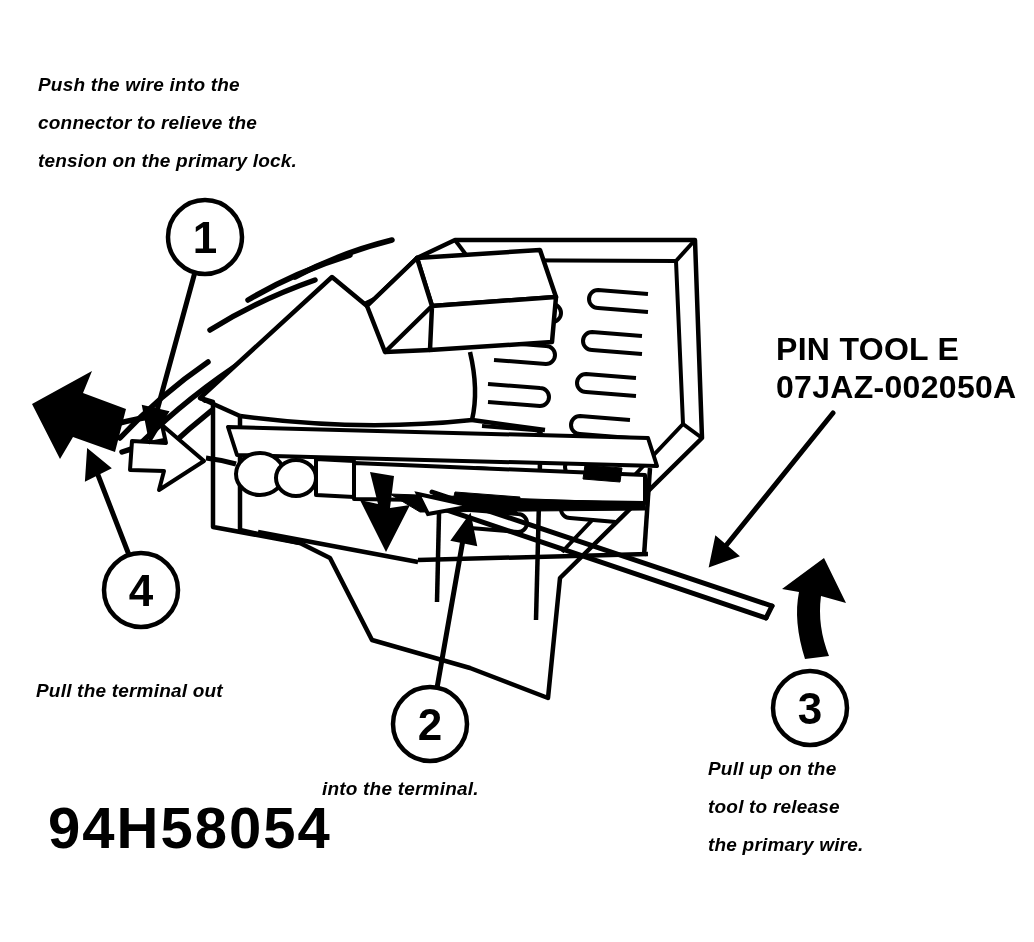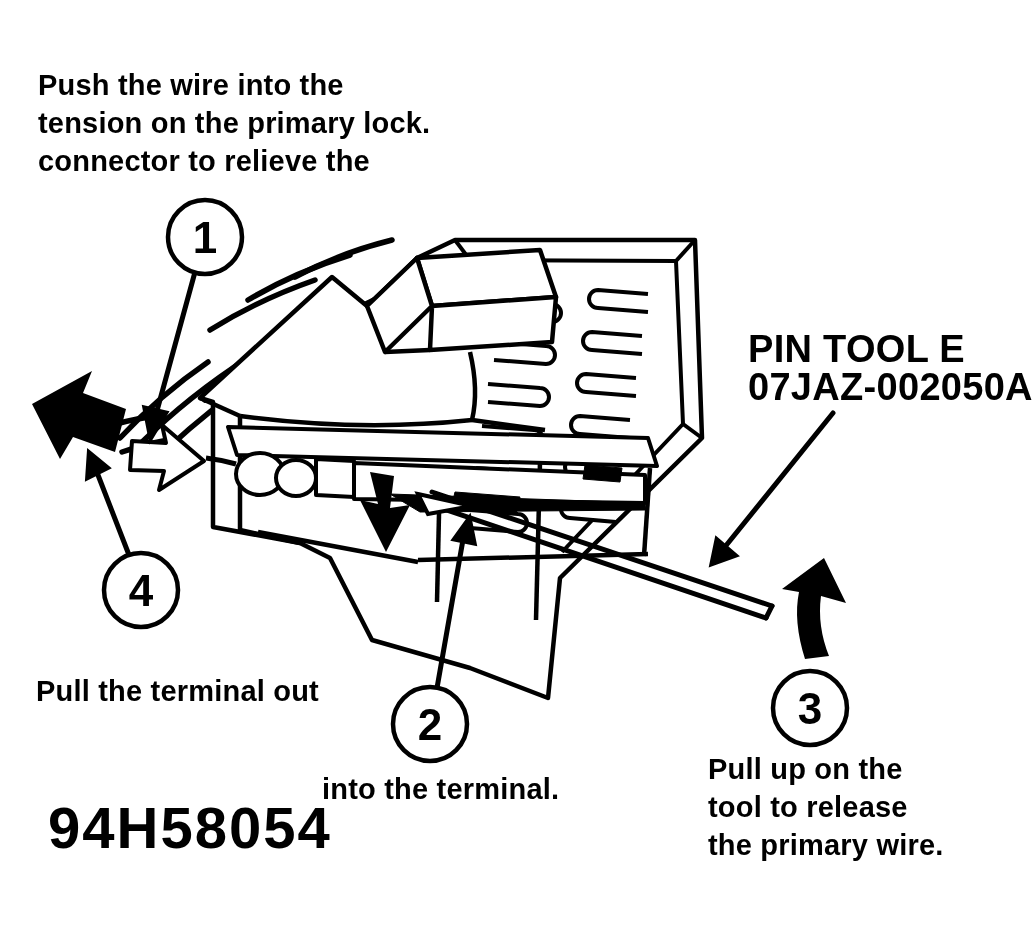--- a/index.html
+++ b/index.html
@@ -1,22 +1,22 @@
 <!DOCTYPE html>
 <html><head>
 <meta charset="utf-8">
 <style>
   html,body{margin:0;padding:0;background:#fff;}
   .page{position:relative;width:1034px;height:942px;background:#fff;overflow:hidden;
         font-family:"Liberation Sans", sans-serif;color:#000;}
   .fig-svg{position:absolute;left:0;top:0;width:1034px;height:942px;}
   .caption{position:absolute;font-weight:700;white-space:nowrap;}
   .caption div{display:block;}
-  .cap-instr{font-size:29px;line-height:38px;letter-spacing:0.2px;}
-  .cap-tool{font-size:38px;line-height:38px;letter-spacing:0.3px;}
+  .cap-instr{font-size:19px;line-height:38px;letter-spacing:0.2px;font-style:italic;}
+  .cap-tool{font-size:32px;line-height:38px;letter-spacing:0.3px;margin-left:28px;}
   .cap-part{font-size:58px;letter-spacing:2px;}
   svg text{font-family:"Liberation Sans", sans-serif;font-weight:700;}
 </style>
 </head>
 <body>
 
 <div class="page">
 
   <svg class="fig-svg" viewBox="0 0 1034 942">
 
@@ -153,22 +153,22 @@
       </g>
       <g>
         <circle cx="141" cy="590" r="37"></circle>
         <text x="141" y="606" font-size="44" text-anchor="middle" stroke="none" fill="#000">4</text>
       </g>
     </g>
   </svg>
 
   <div class="caption cap-instr" style="left:38px;top:66px;">
     <div>Push the wire into the</div>
+    <div>connector to relieve the</div>
     <div>tension on the primary lock.</div>
-    <div>connector to relieve the</div>
   </div>
 
   <div class="caption cap-tool" style="left:748px;top:330px;">
     <div>PIN TOOL E</div>
     <div>07JAZ-002050A</div>
   </div>
 
   <div class="caption cap-instr" style="left:36px;top:636px;margin-top:36px;">
     <div>Pull the terminal out</div>
   </div>

